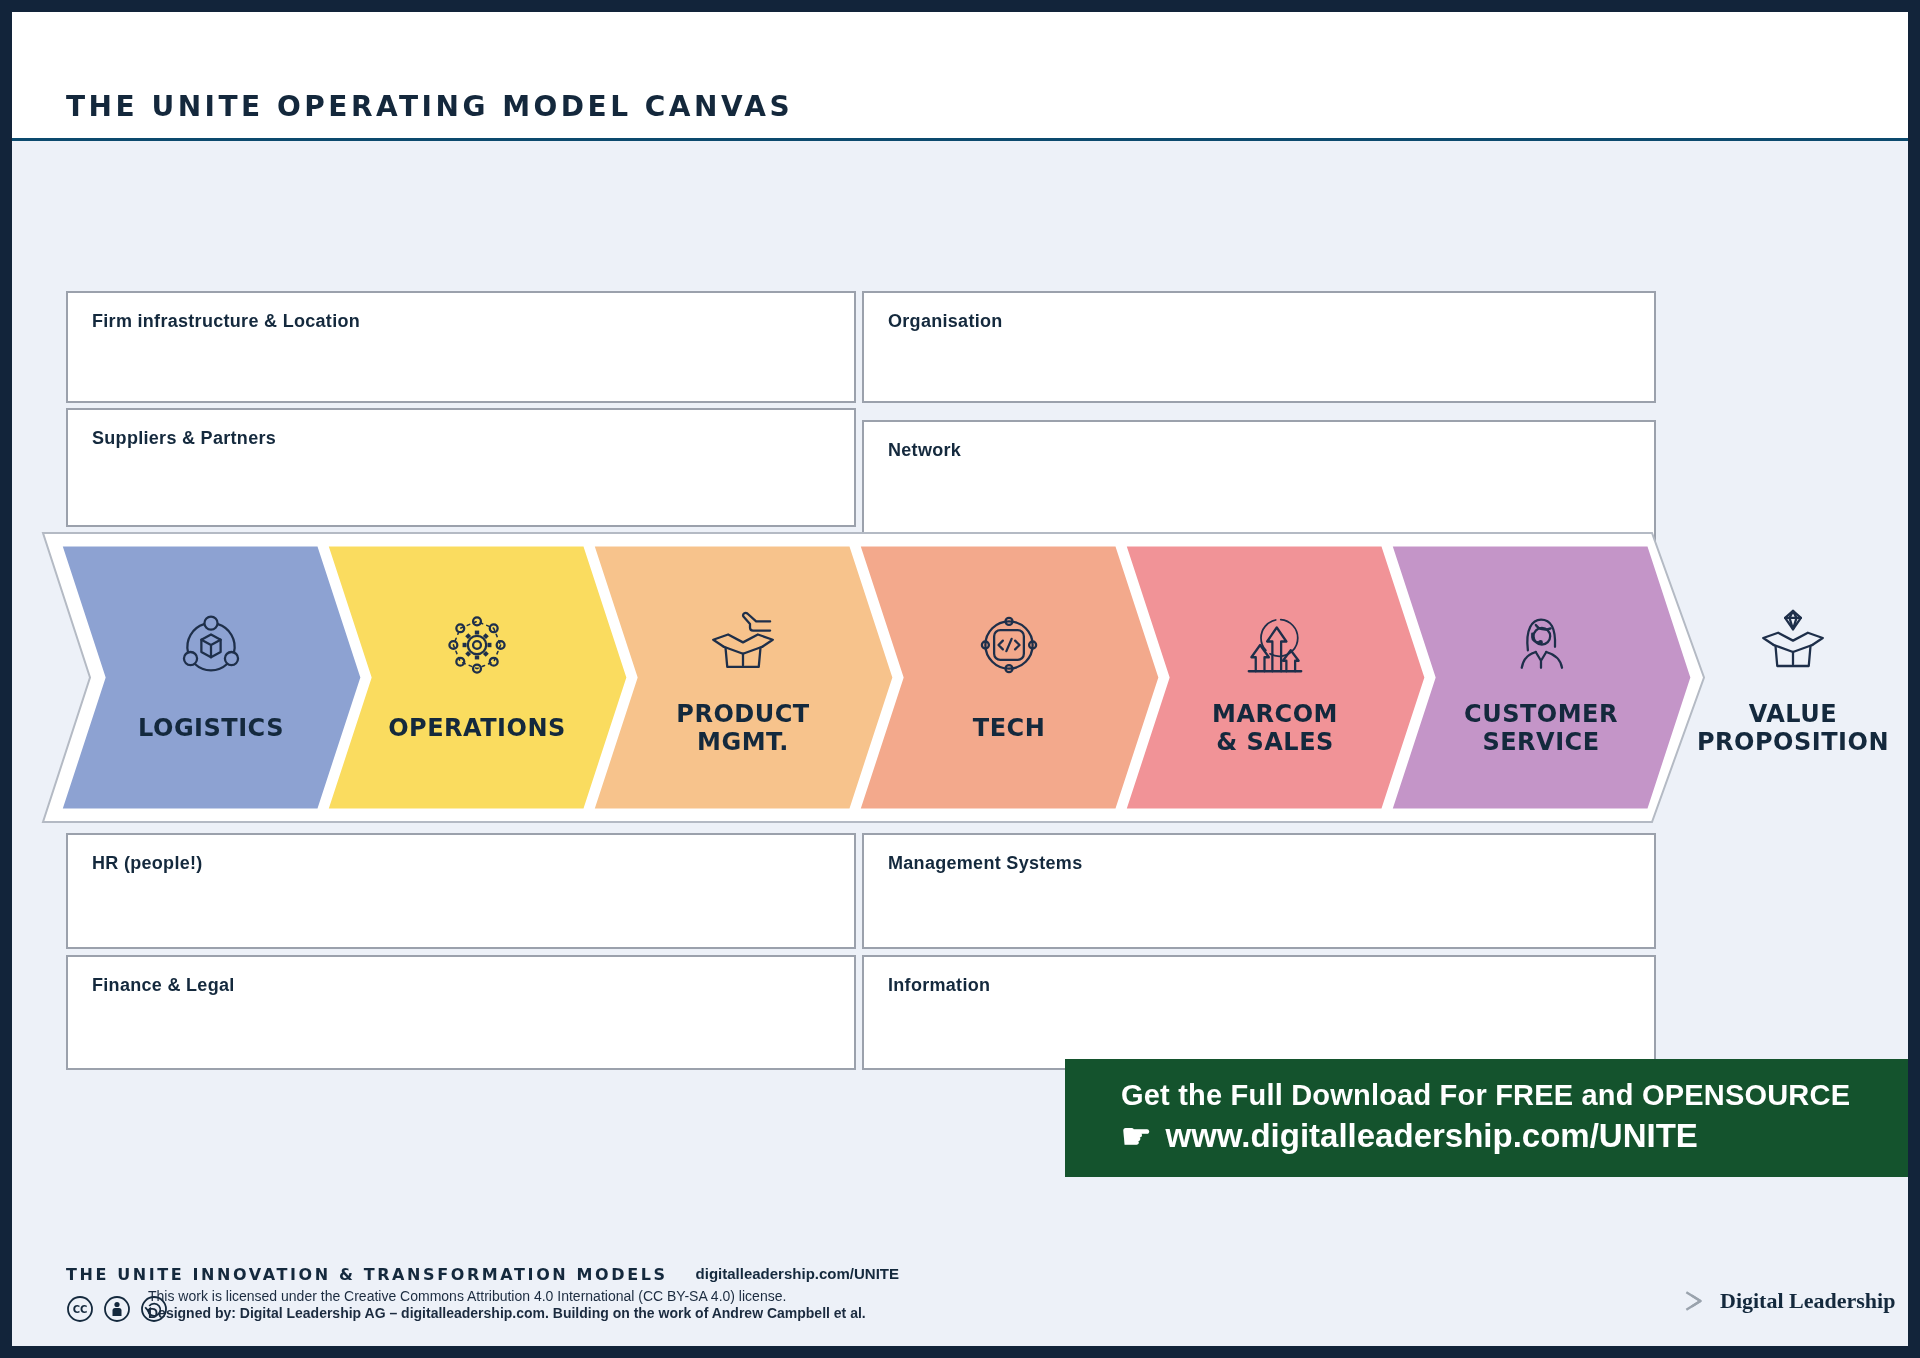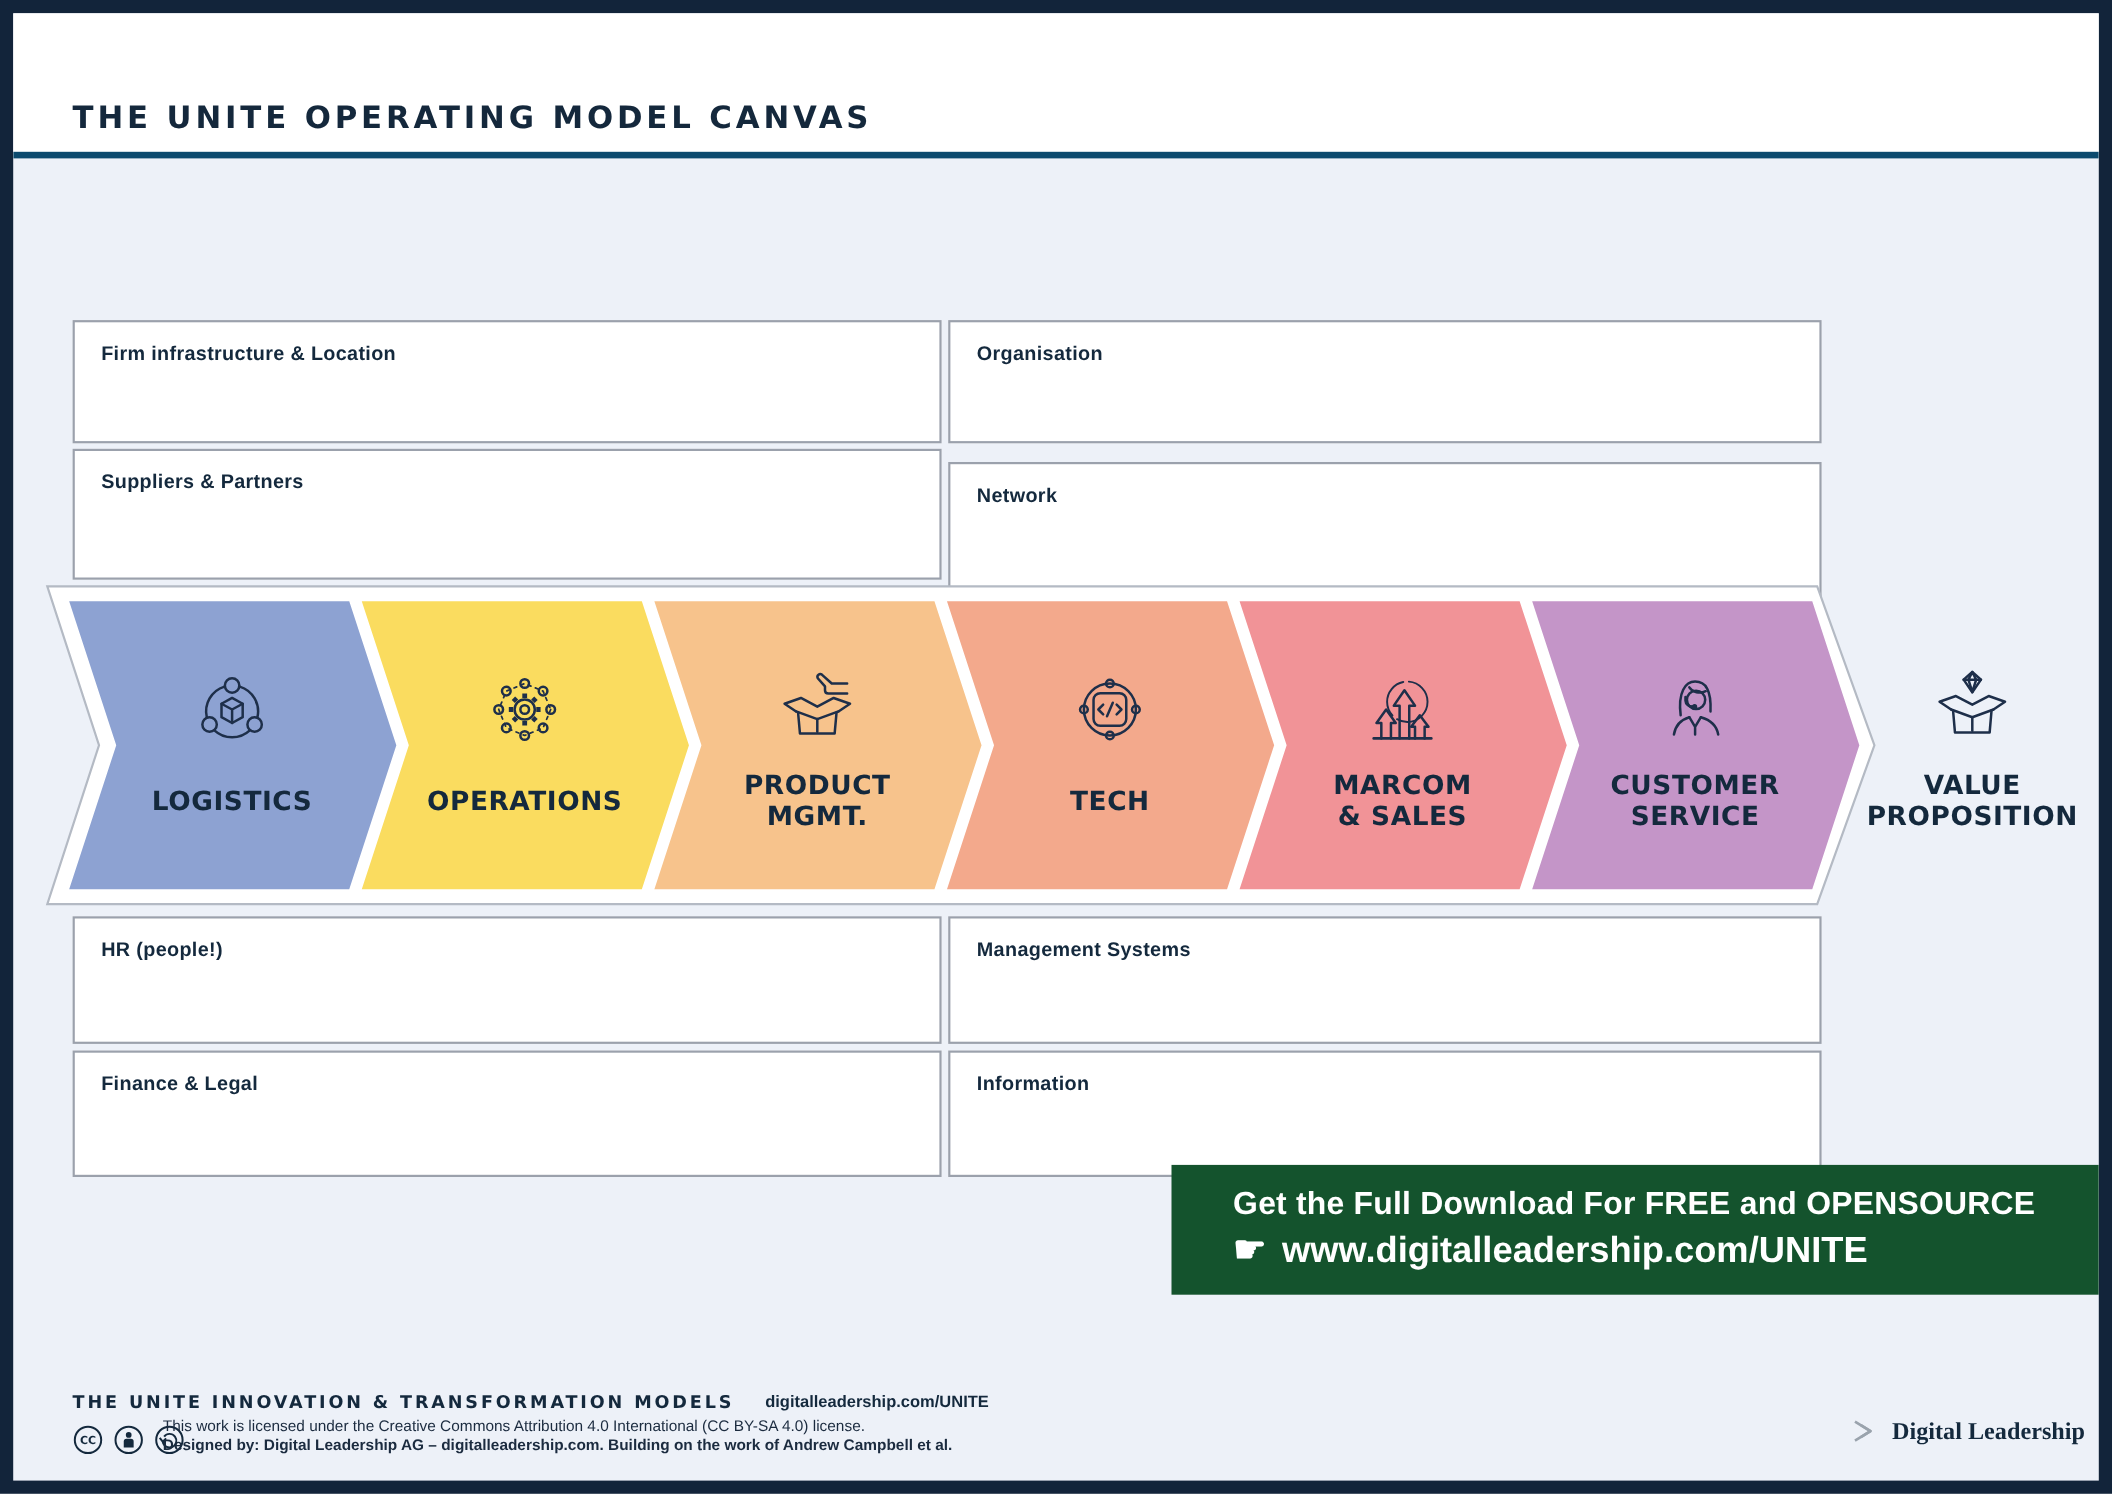--- a/index.html
+++ b/index.html
@@ -7,21 +7,21 @@
     position:relative;
     width:1920px;height:1358px;
     box-sizing:border-box;
     border:12px solid #12243A;
     background:#EDF1F8;
     font-family:"Liberation Sans", sans-serif;
     overflow:hidden;
   }
   .page > *{position:absolute;}
   
-  .header{left:0;top:0;width:1896px;height:126px;background:#ffffff;border-bottom:6px solid #0c4a6e;}
+  .header{left:0;top:0;width:1896px;height:126px;background:#ffffff;border-bottom:3px solid #0c4a6e;}
   .title{
     position:absolute;left:54px;top:78px;
     font-family:"DejaVu Sans", sans-serif;
     font-weight:bold;font-size:28px;letter-spacing:3.5px;color:#14283C;
   }
   
   .box{
     background:#ffffff;border:2px solid #9BA1AC;
     box-sizing:border-box;
   }
@@ -50,21 +50,21 @@
     font-family:"DejaVu Sans", sans-serif;
     font-weight:bold;font-size:24px;line-height:1.18;letter-spacing:0.5px;color:#14293D;
   }
   .vp-cell{left:1651px;}
   
   .banner{left:1053px;top:1047px;width:843px;height:118px;background:#14532d;color:#ffffff;}
   .banner-line1{position:absolute;left:56px;top:20px;font-size:29px;font-weight:bold;letter-spacing:0.2px;}
   .banner-line2{position:absolute;left:56px;top:58px;font-size:33px;font-weight:bold;display:flex;align-items:center;gap:14px;}
   .banner-hand{font-size:34px;line-height:1;}
   
-  .f-models{left:54px;top:1253px;display:flex;align-items:center;gap:28px;}
+  .f-models{left:54px;top:1253px;display:flex;align-items:flex-start;gap:28px;}
   .f-models .f-models-title{font-family:"DejaVu Sans", sans-serif;font-weight:bold;font-size:16px;letter-spacing:2.6px;color:#14293D;}
   .f-models .f-models-link{font-weight:bold;font-size:15px;color:#14293D;}
   .f-cc{left:54px;top:1283px;display:flex;gap:9px;}
   .f-cc svg{width:28px;height:28px;display:block;}
   .f-lic{left:136px;top:1276px;font-size:14px;color:#1B2B3F;line-height:17px;}
   .f-lic .lic2{font-weight:bold;}
   .f-logo{left:1670px;top:1276px;display:flex;align-items:center;gap:12px;justify-content:center;}
   .f-logo svg{width:26px;height:26px;display:block;}
   .f-logo .f-logo-text{font-family:"Liberation Serif", serif;font-weight:bold;font-size:22px;color:#14293D;}
 </style>

